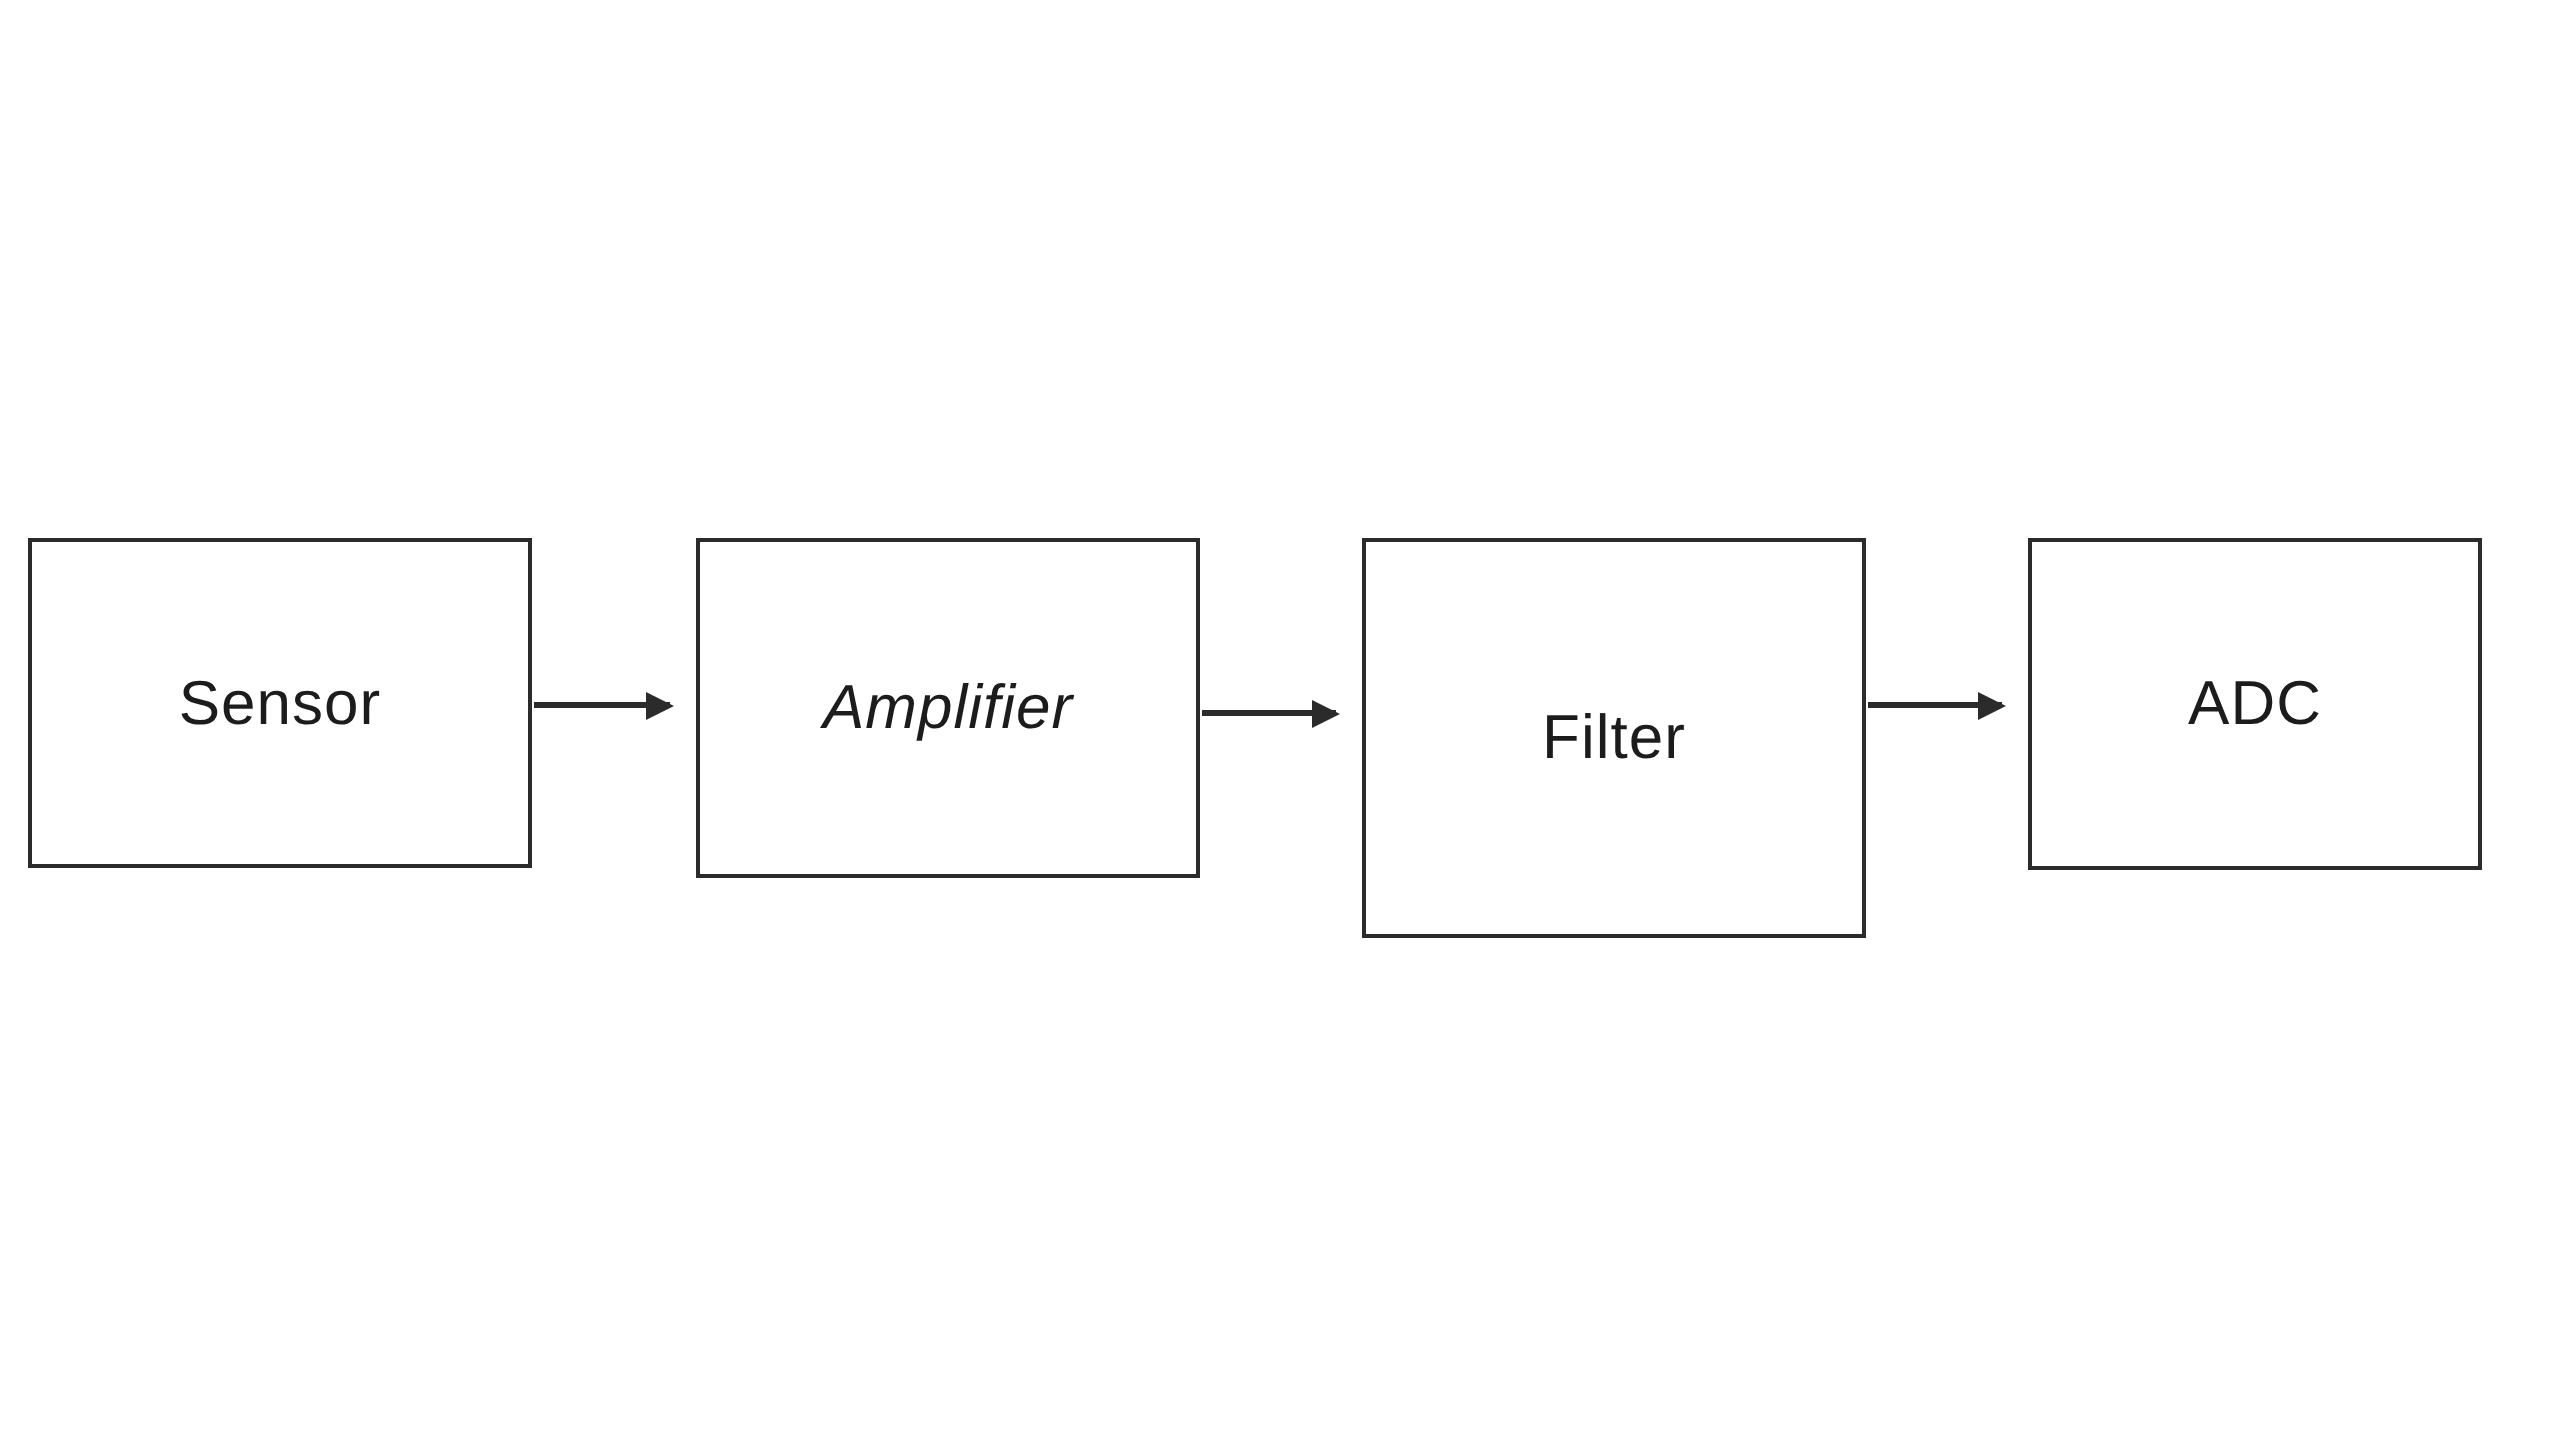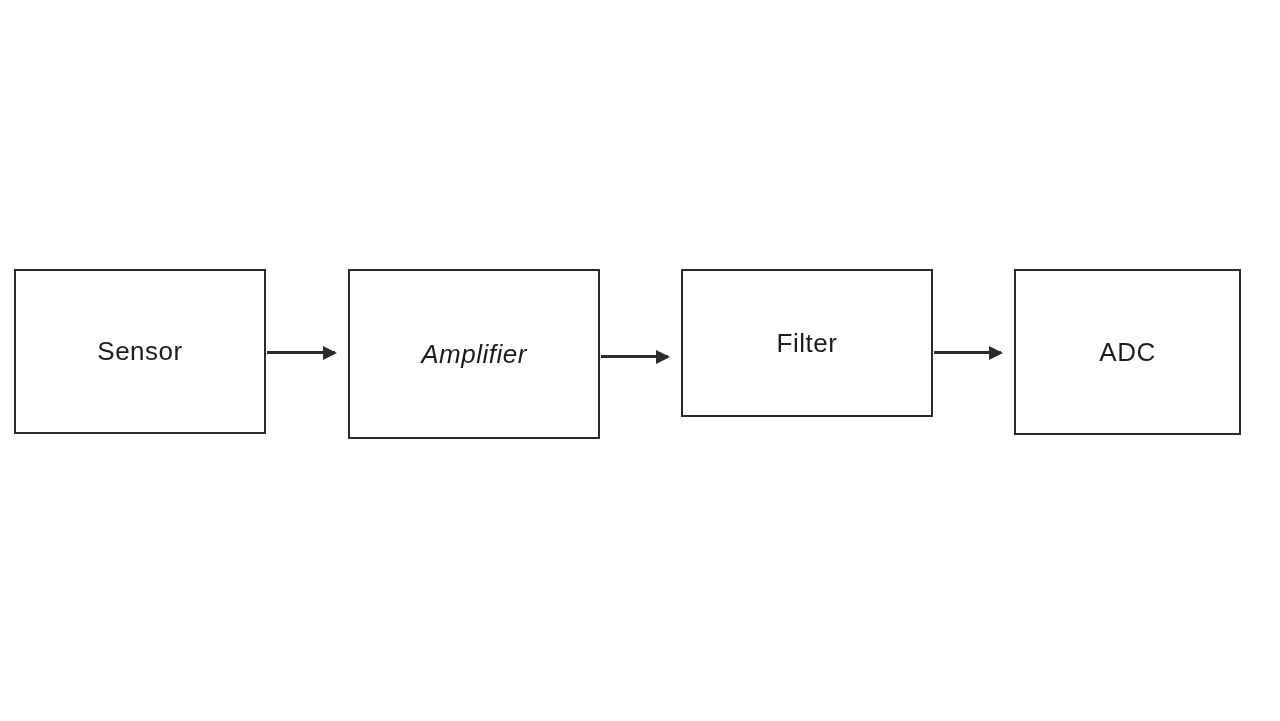--- a/index.html
+++ b/index.html
@@ -21,29 +21,29 @@
   .block {
     position: absolute;
     box-sizing: border-box;
     border: 2px solid #2b2b2b;
     background: #ffffff;
     display: flex;
     align-items: center;
     justify-content: center;
   }
   .block-label {
-    font-size: 26px;
+    font-size: 31px;
     color: #1c1c1c;
     letter-spacing: 0.5px;
     white-space: nowrap;
   }
   
   .block-sensor    { left: 14px;   top: 269px; width: 252px; height: 165px; }
   .block-amplifier { left: 348px;  top: 269px; width: 252px; height: 170px; font-style: italic; }
-  .block-filter    { left: 681px;  top: 269px; width: 252px; height: 148px; }
+  .block-filter    { left: 681px;  top: 269px; width: 252px; height: 200px; }
   .block-adc       { left: 1014px; top: 269px; width: 227px; height: 166px; }
 
   
   .arrow {
     position: absolute;
     height: 3px;
     background: #2b2b2b;
   }
   .arrow::after {
     content: "";

